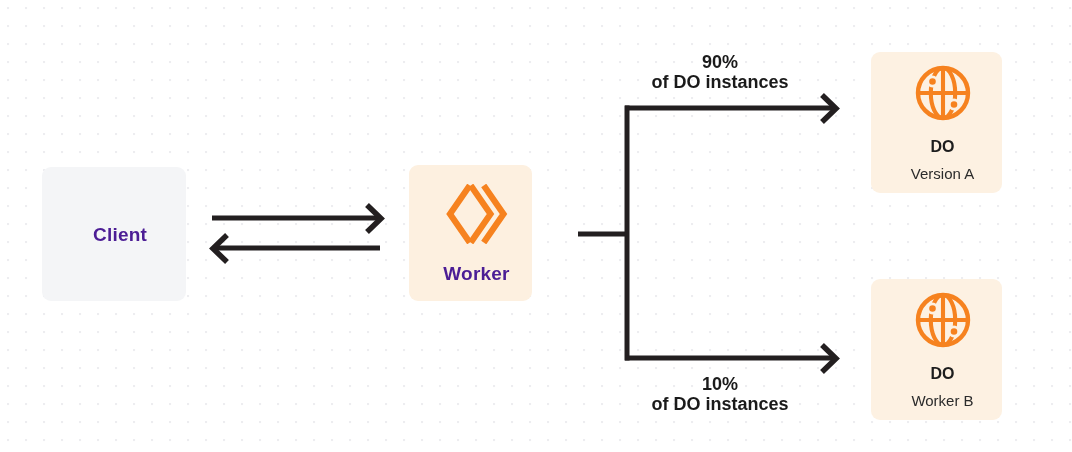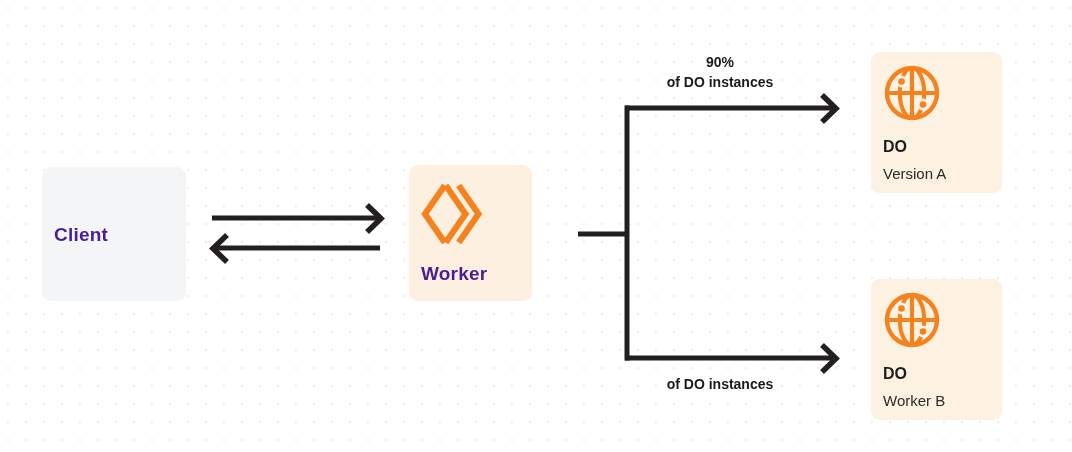--- a/index.html
+++ b/index.html
@@ -21,21 +21,21 @@
     background-position: 7px 7px;
   }
 
   
   .node {
     position: absolute;
     box-sizing: border-box;
     border-radius: 9px;
     display: flex;
     flex-direction: column;
-    align-items: flex-start;
+    align-items: center;
     justify-content: center;
     padding-left: 12px;
   }
   .node-client {
     left: 42px;
     top: 167px;
     width: 144px;
     height: 134px;
     background: #f4f5f7;
   }
@@ -110,21 +110,21 @@
     stroke: #231f20;
     stroke-width: 5.5;
     stroke-linecap: butt;
     stroke-linejoin: miter;
   }
 
   
   .edge-label {
     position: absolute;
     text-align: center;
-    font-size: 14px;
+    font-size: 18px;
     font-weight: bold;
     color: #1a1a1a;
     line-height: 20px;
     white-space: nowrap;
   }
   .edge-label .pct { display: block; }
   .edge-label .desc { display: block; }
 
   .label-top {
     left: 620px;
@@ -218,16 +218,17 @@
     </g>
 
   </svg>
 
   <div class="edge-label label-top">
     <span class="pct">90%</span>
     <span class="desc">of DO instances</span>
   </div>
 
   <div class="edge-label label-bottom">
+    <span class="pct">10%</span>
     <span class="desc">of DO instances</span>
   </div>
 
 </div>
 
 </body></html>

